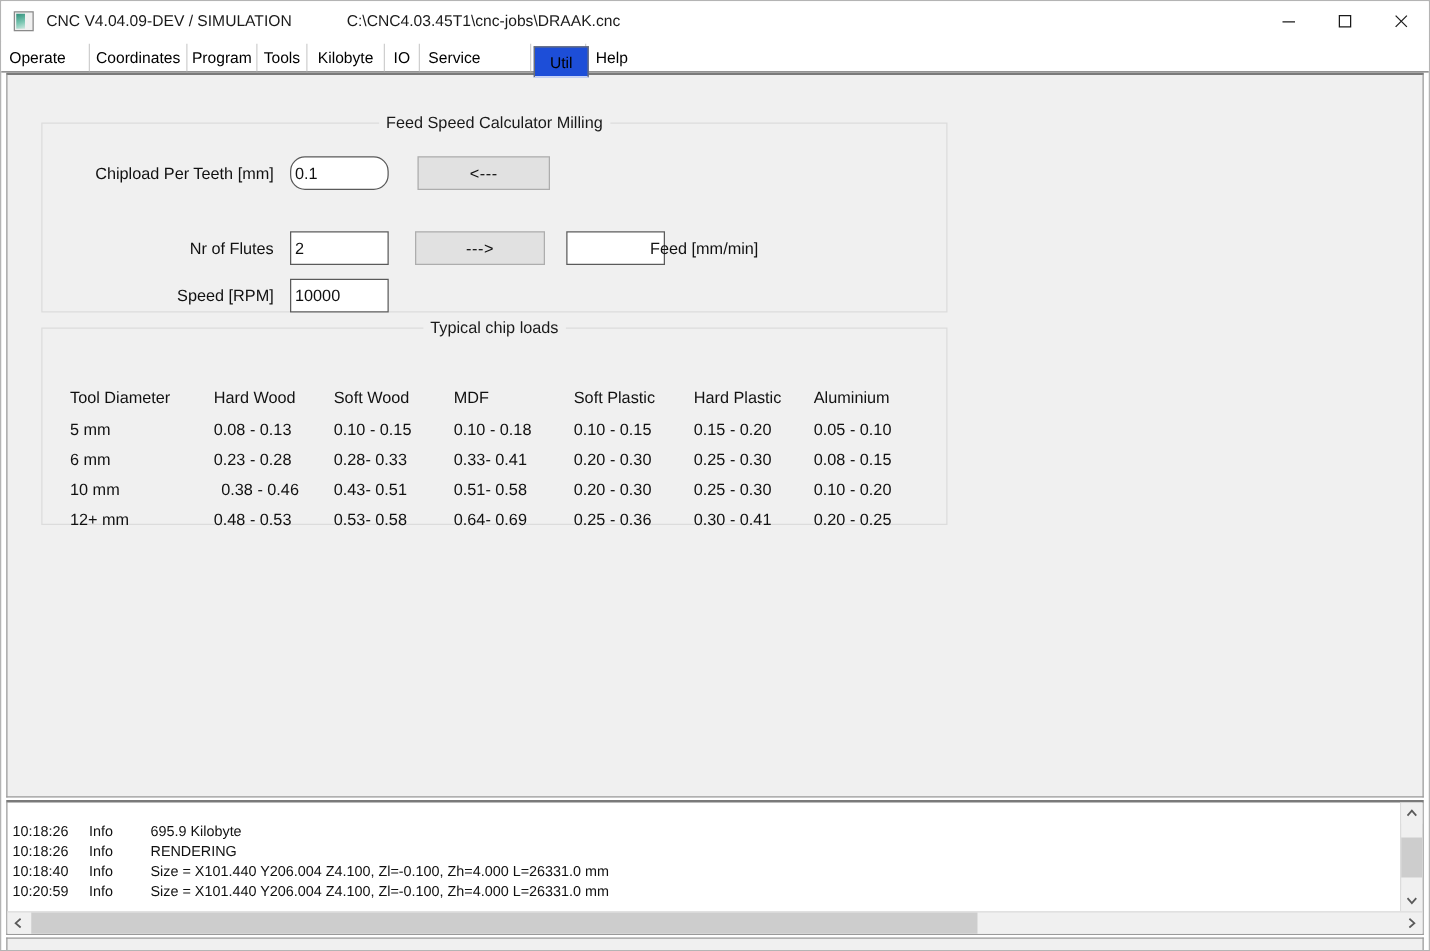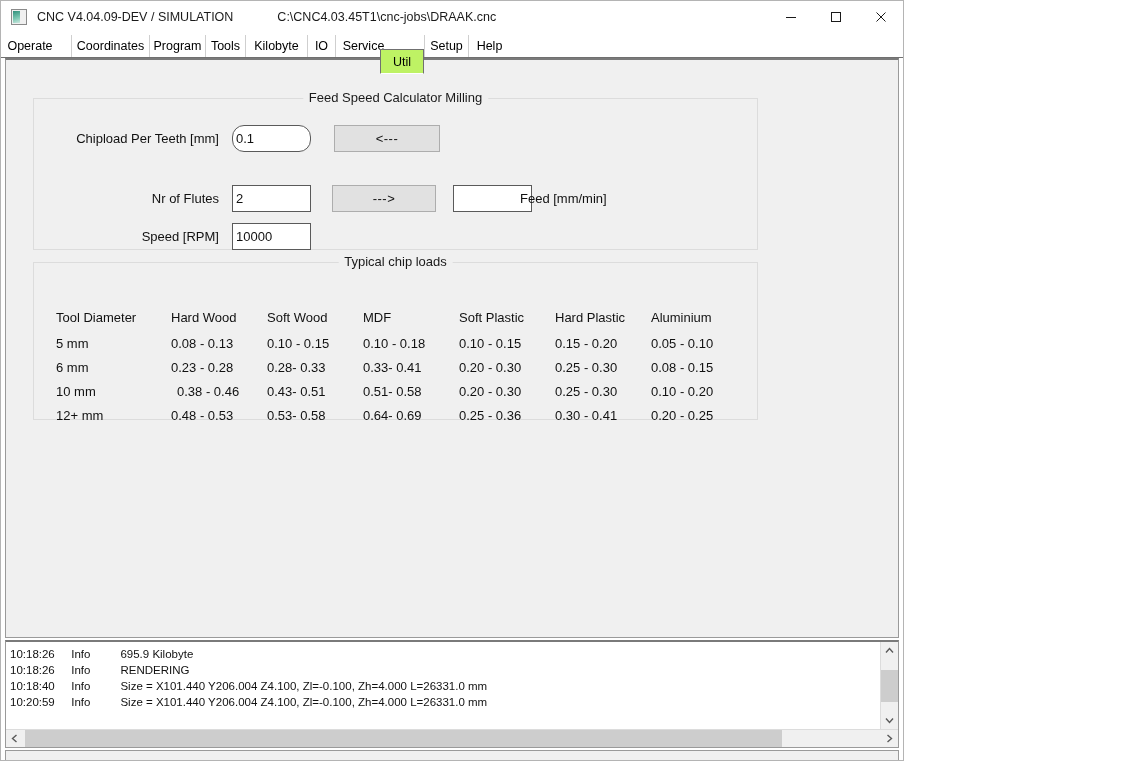--- a/index.html
+++ b/index.html
@@ -10,21 +10,21 @@
     width: 1144px; height: 761px;
     font-family: "Liberation Sans", sans-serif;
     overflow: hidden;
     position: relative;
   }
 
   
   #window {
     position: absolute;
     left: 0; top: 0;
-    width: 904px; height: 761px;
+    width: 1144px; height: 761px;
     background: #ffffff;
     border: 1px solid #b4b4b4;
     box-sizing: border-box;
     display: flex;
     flex-direction: column;
     justify-content: space-between;
   }
 
   
   #titlebar {
@@ -94,27 +94,28 @@
     font-size: 12.5px;
     color: #000000;
     text-align: center;
     background: transparent;
     border-left: 1px solid #cfcfcf;
     box-sizing: border-box;
     white-space: nowrap;
   }
   .tab:first-of-type { border-left: none; }
   .tab.active {
-    top: 16px;
+    top: 4px;
     height: 25px;
     line-height: 25px;
-    background: #bef264;
+    background: #1d4ed8;
     border: 1px solid #707070;
     border-bottom: 1px solid #ffffff;
     z-index: 3;
+    margin-left: 47px;
   }
 
   
   #main {
     flex: 1;
     margin: 0 4px;
     background: #f0f0f0;
     border: 1px solid #9a9a9a;
     border-top: 2px solid #7a7a7a;
     box-sizing: border-box;
@@ -215,21 +216,21 @@
     flex-direction: column;
   }
   #logbody {
     flex: 1;
     position: relative;
     overflow: hidden;
     display: flex;
   }
   #loglines {
     flex: 1;
-    padding: 4px 0 0 4px;
+    padding: 16px 0 0 4px;
     overflow: hidden;
   }
   .logrow {
     height: 16px;
     line-height: 16px;
     font-size: 11.5px;
     color: #111111;
     white-space: nowrap;
   }
   .log-time { display: inline-block; width: 58px; }

